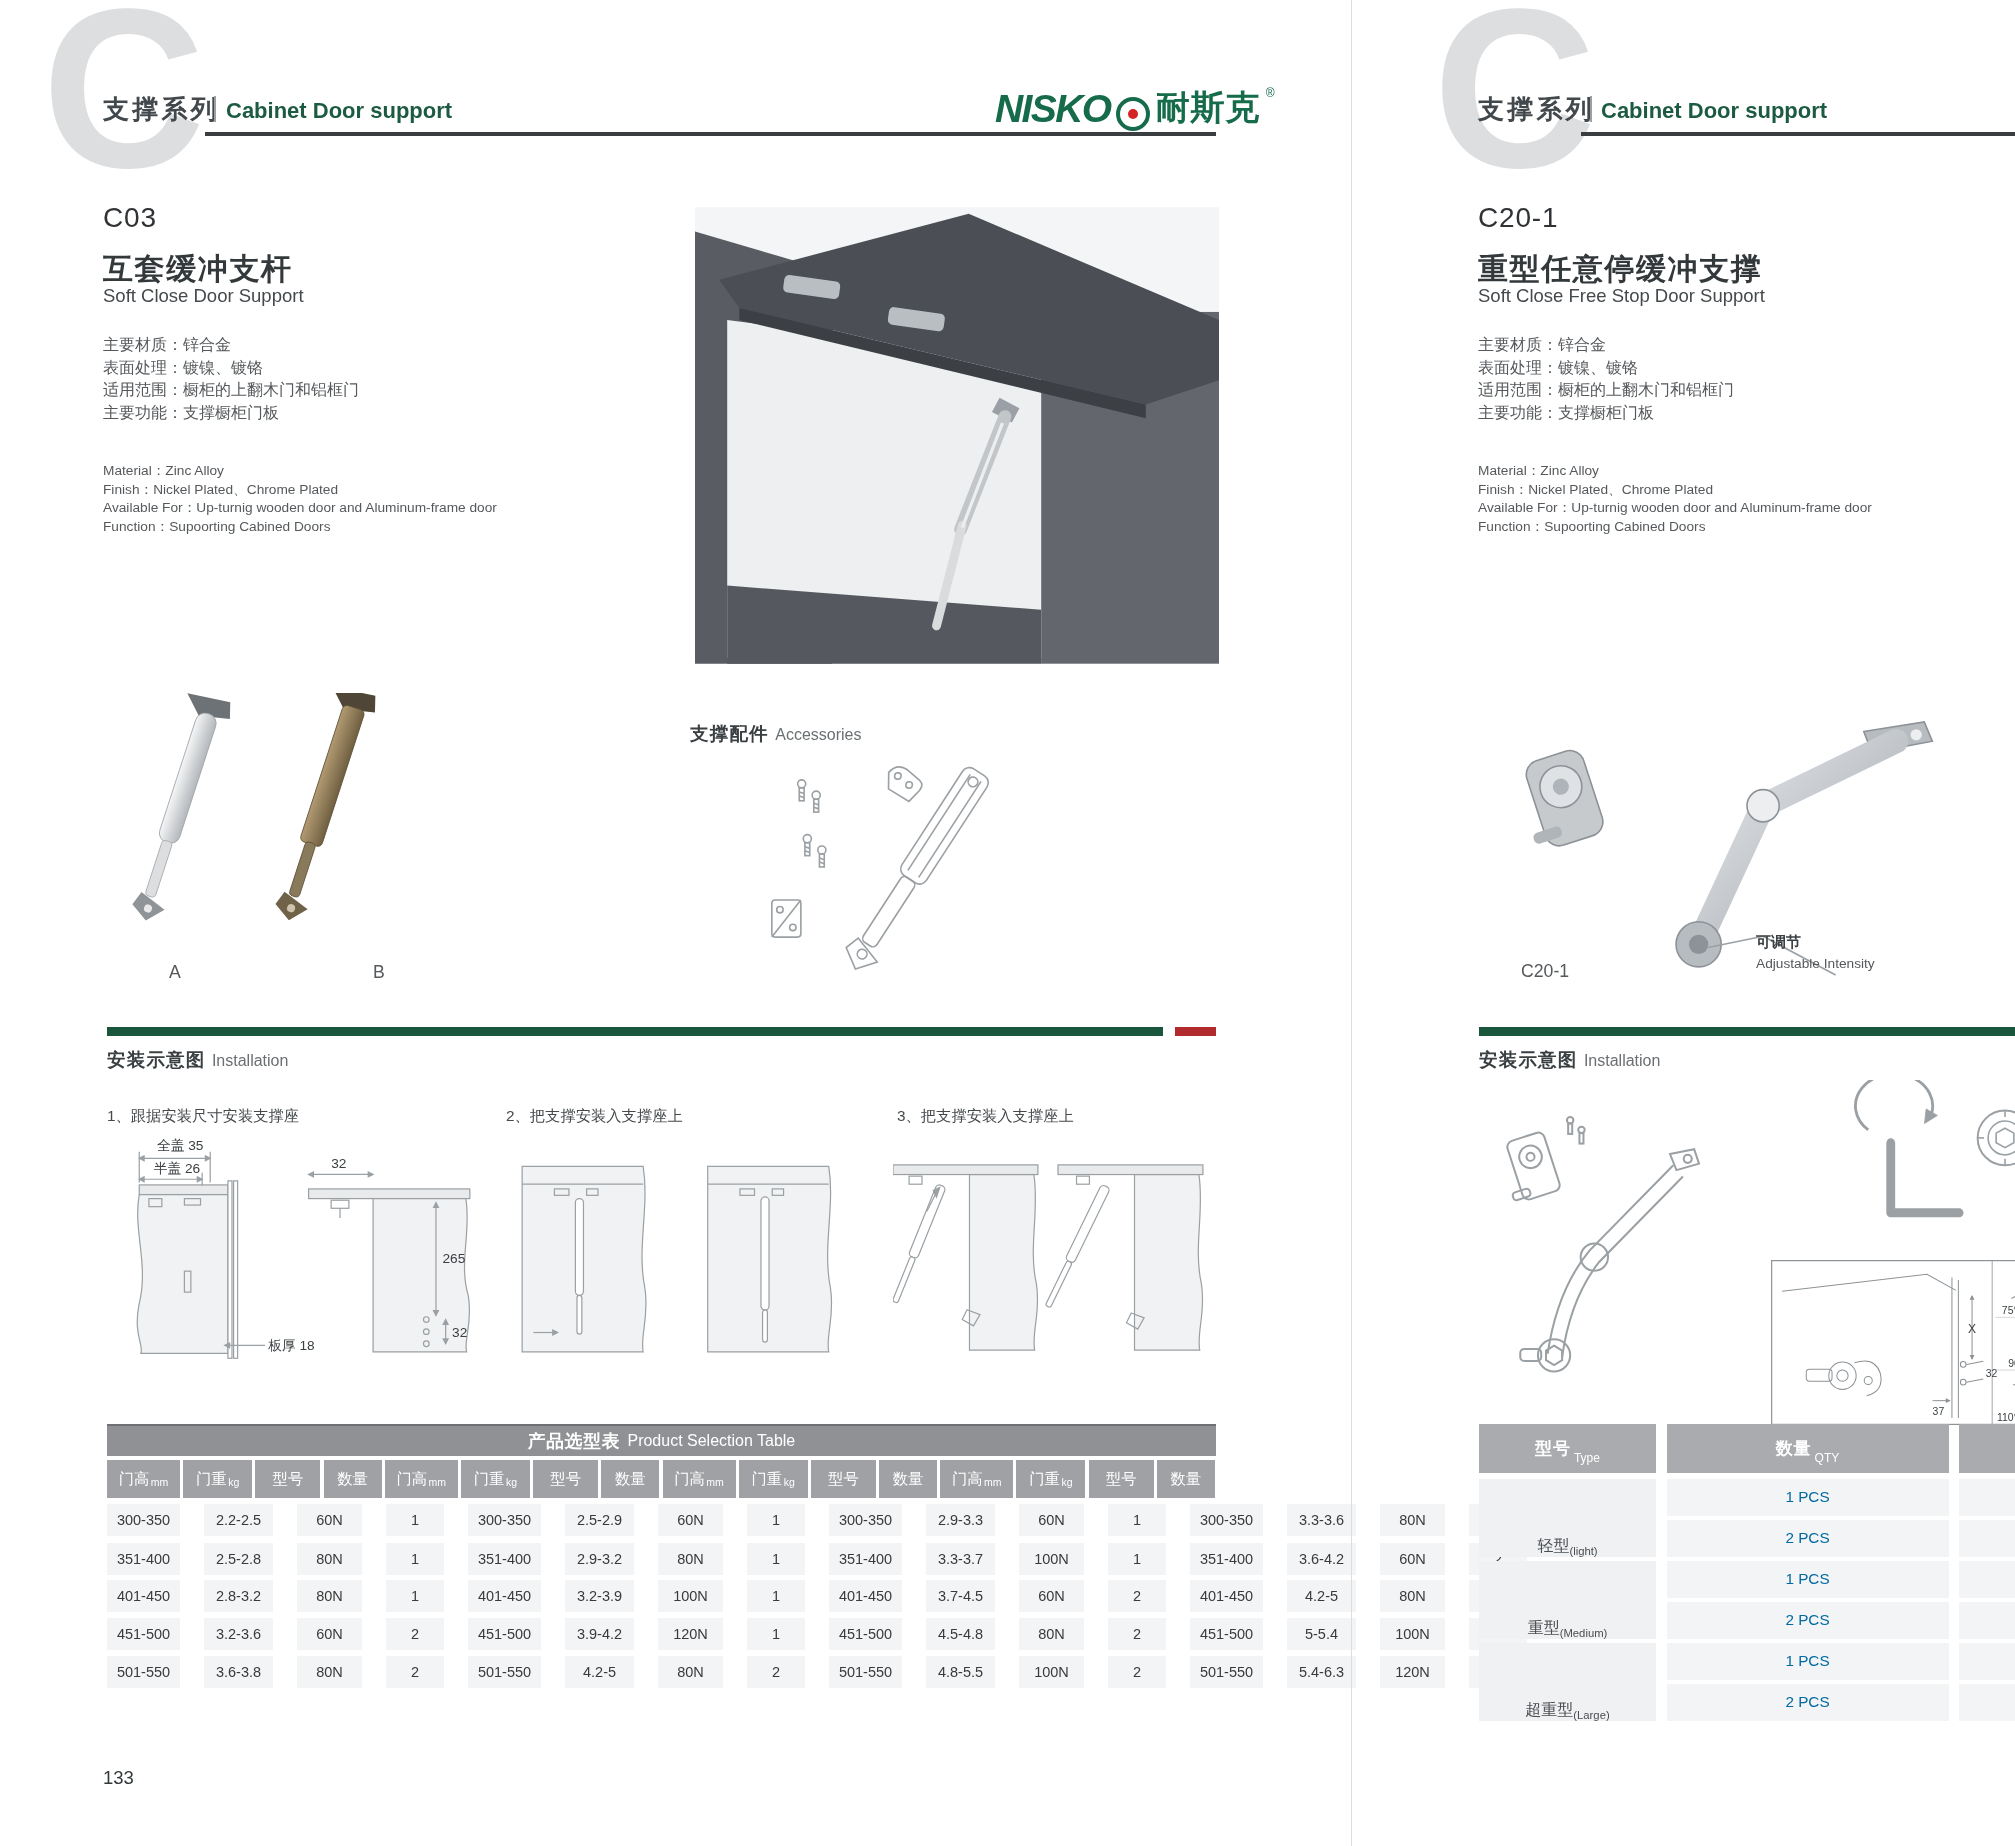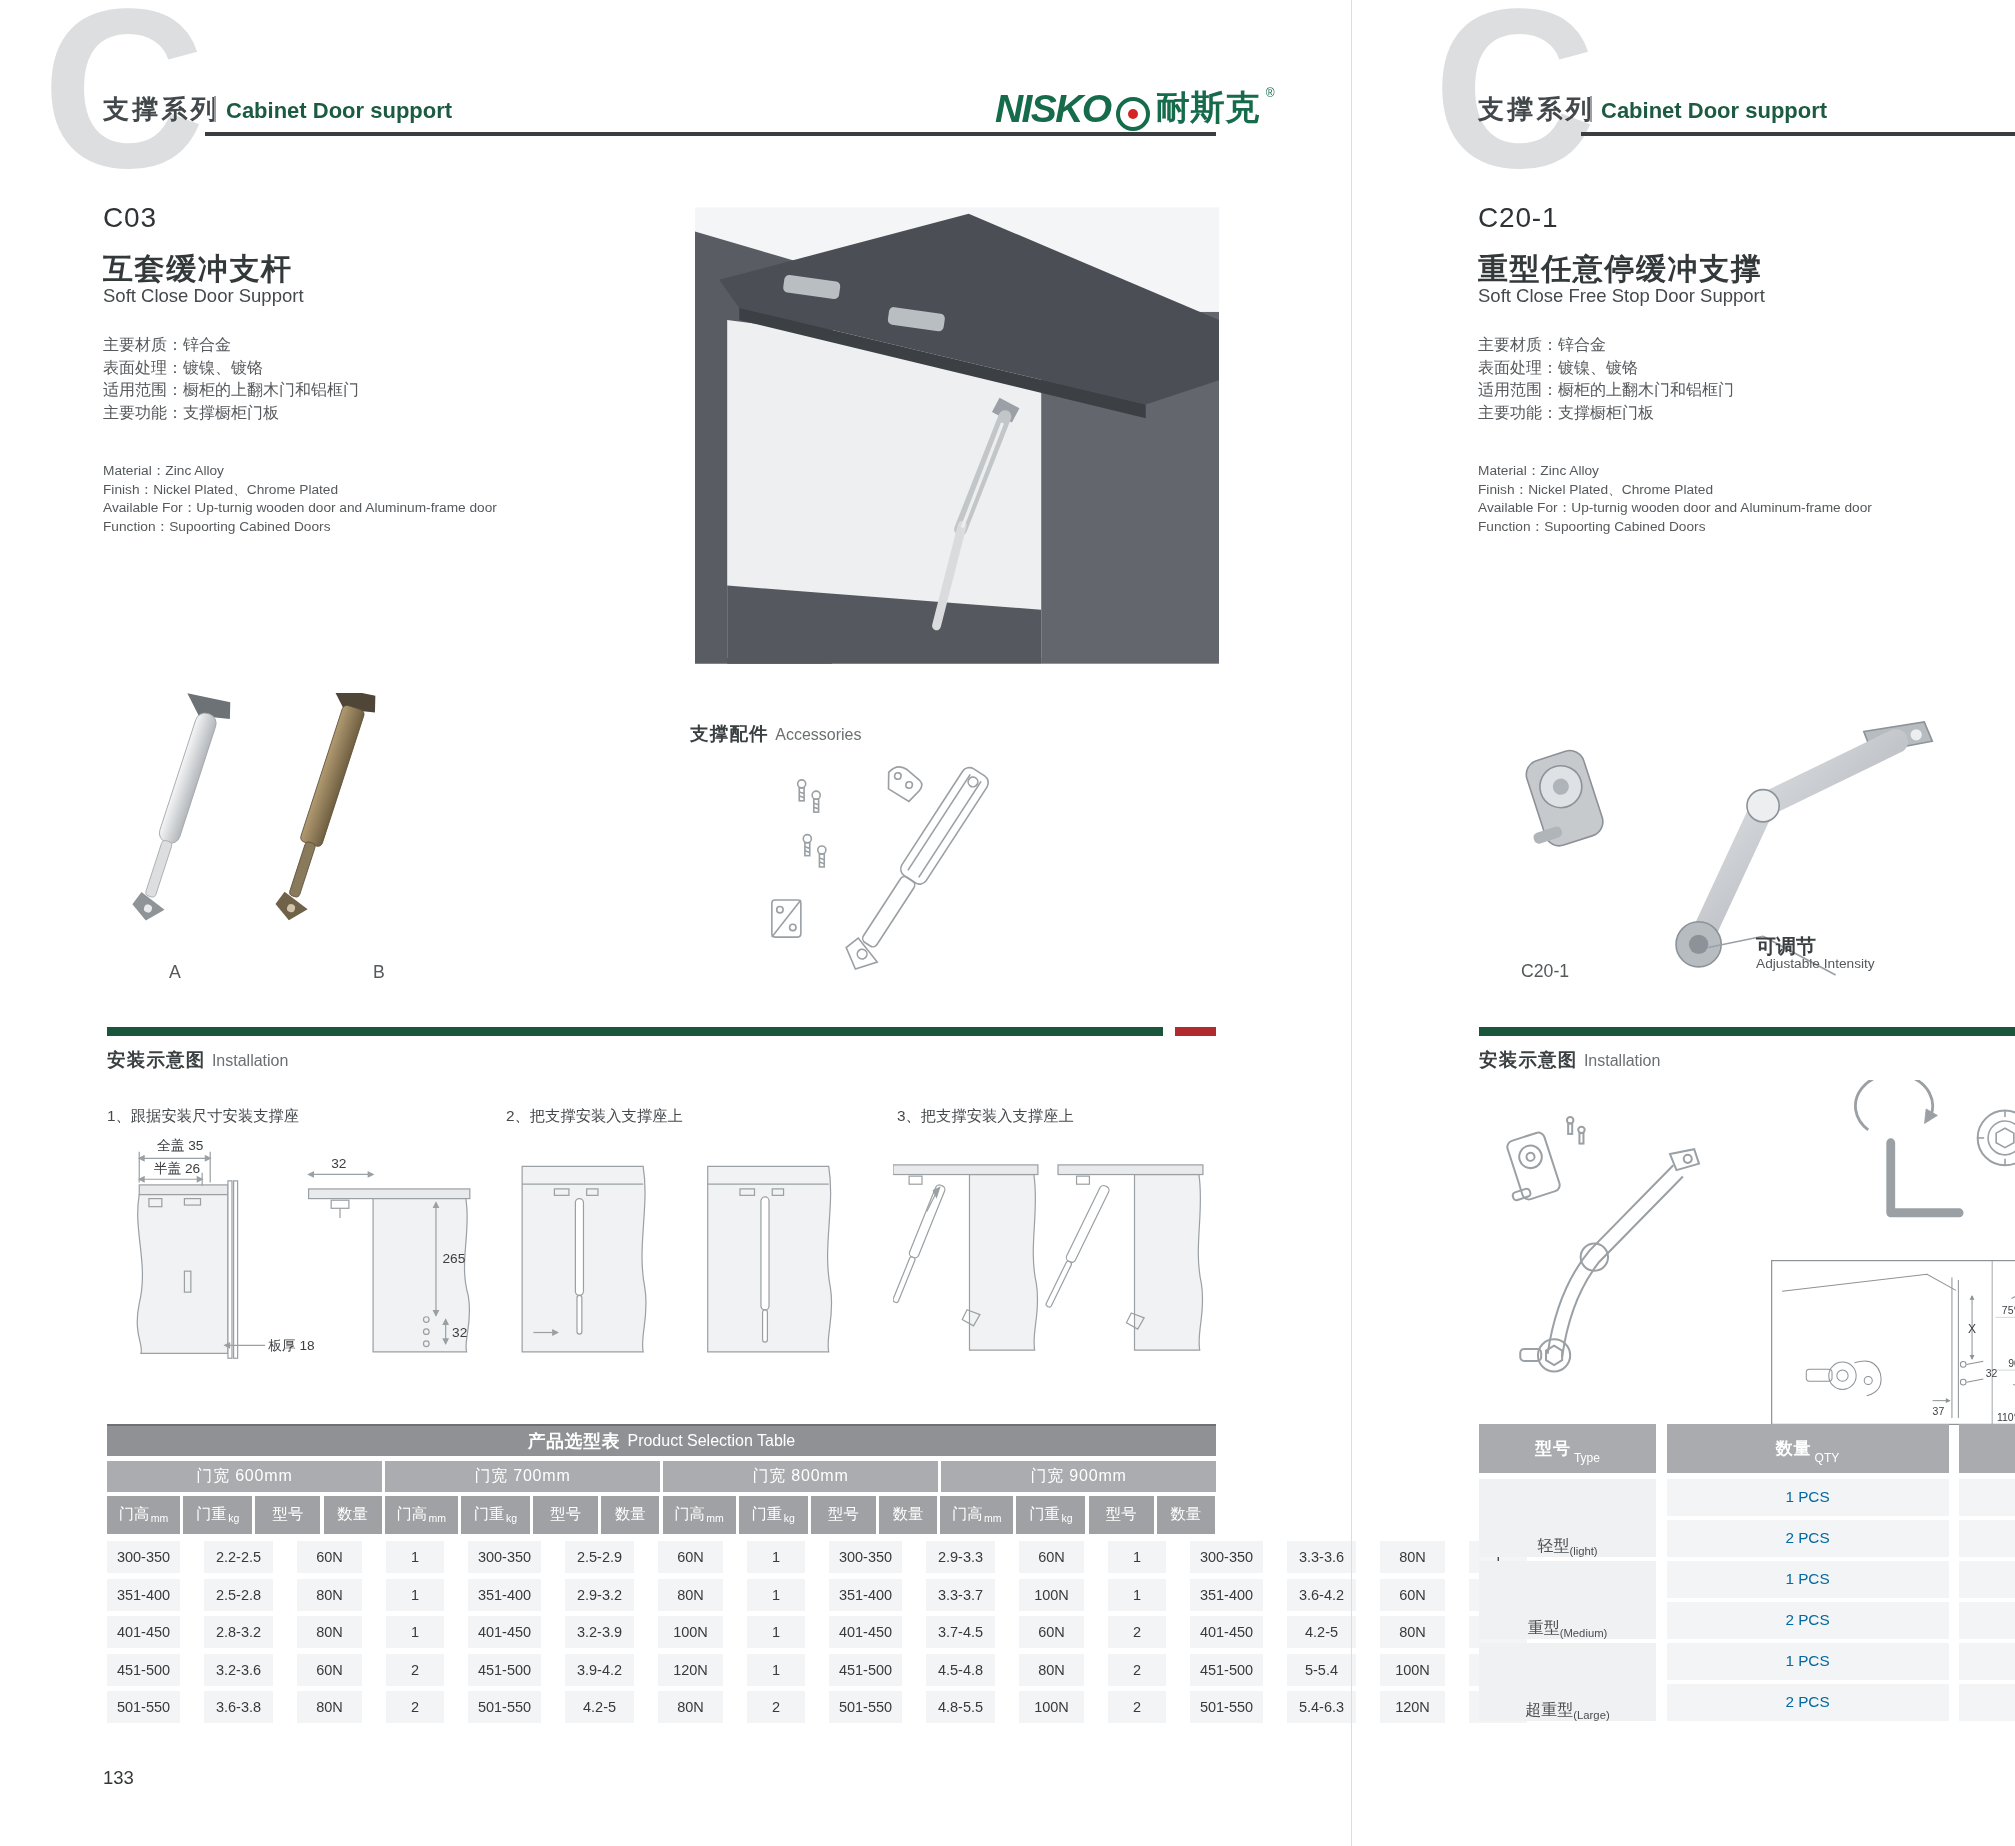--- a/index.html
+++ b/index.html
@@ -26,21 +26,21 @@
   .specs .sline{font-size:16px;line-height:22.6px;color:#55595c;}
   .specs-en .sline{font-size:13.7px;line-height:18.5px;}
   .var-label{position:absolute;font-size:17.7px;color:#55595c;}
   .sec-label-cn{font-size:18.5px;font-weight:bold;color:#3a3f42;letter-spacing:1.2px;}
   .sec-label-en{font-size:16px;color:#6a6f72;margin-left:6.4px;}
   .bar{position:absolute;height:8.9px;display:flex;}
   .bar .g{background:#1a563c;height:100%;}
   .bar .w{background:#fff;height:100%;}
   .bar .r{background:#b02a2e;height:100%;flex:1;}
   .step-label{position:absolute;font-size:15.3px;color:#44494c;}
-  .callout-cn{position:absolute;font-size:20px;font-weight:bold;color:#3a3f42;}
+  .callout-cn{position:absolute;font-size:15px;font-weight:bold;color:#3a3f42;}
   .callout-en{position:absolute;font-size:13.7px;color:#55595c;}
   .pagenum{position:absolute;font-size:18.5px;color:#33383b;}
   
   .pst{position:absolute;width:1109px;}
   .pst-title{height:30px;background:#8f9194;border-top:2.8px solid #6e7073;display:flex;align-items:center;justify-content:center;gap:7.3px;color:#fff;}
   .pst-title .tcn{font-size:17.7px;font-weight:bold;letter-spacing:0.8px;}
   .pst-title .ten{font-size:16px;}
   .pst-groups{margin-top:4.8px;display:grid;grid-template-columns:repeat(4,1fr);gap:3.2px;height:31px;}
   .pst-groups .gc{background:#aaacaf;color:#fff;font-size:16px;display:flex;align-items:center;justify-content:center;letter-spacing:0.8px;}
   .pst-cols,.pst-row{display:grid;grid-template-columns:repeat(4,73px 69px 65px 58px);gap:3.2px;}
@@ -302,26 +302,20 @@
           </g>
         <polygon points="296,222 312,228 304,242 290,234"></polygon>
       </g>
     </svg>
 
     <div class="pst" style="left:107px;top:1424px">
       <div class="pst-title">
         <span class="tcn">产品选型表</span>
         <span class="ten">Product Selection Table</span>
       </div>
-      <div class="pst-groups">
-        <div class="gc">门宽 600mm</div>
-        <div class="gc">门宽 700mm</div>
-        <div class="gc">门宽 800mm</div>
-        <div class="gc">门宽 900mm</div>
-      </div>
       <div class="pst-cols">
         <div class="cc">
             <span class="ch-t">门高</span>
             <span class="ch-u">mm</span>
           </div>
         <div class="cc">
             <span class="ch-t">门重</span>
             <span class="ch-u">kg</span>
           </div>
         <div class="cc">

